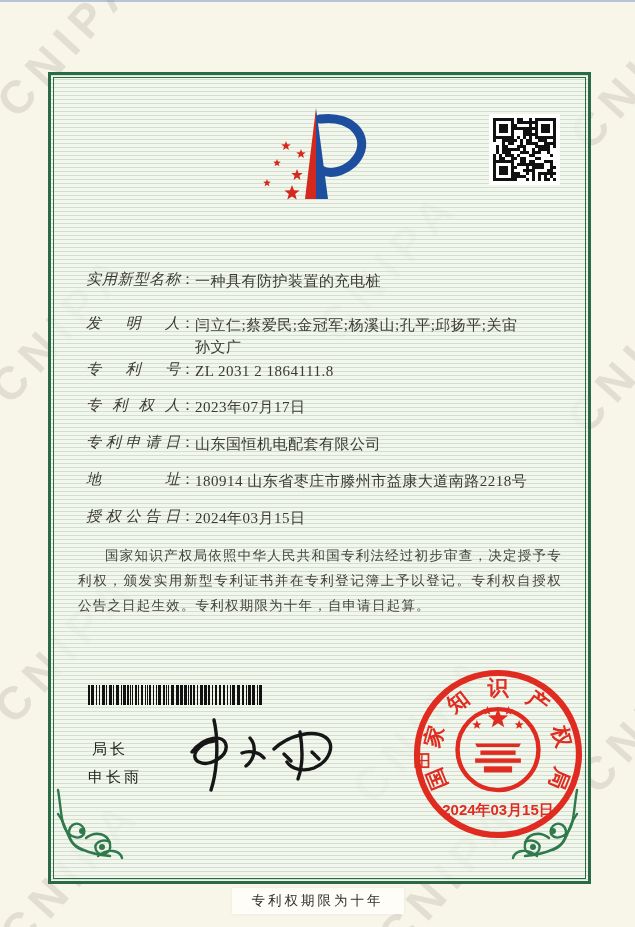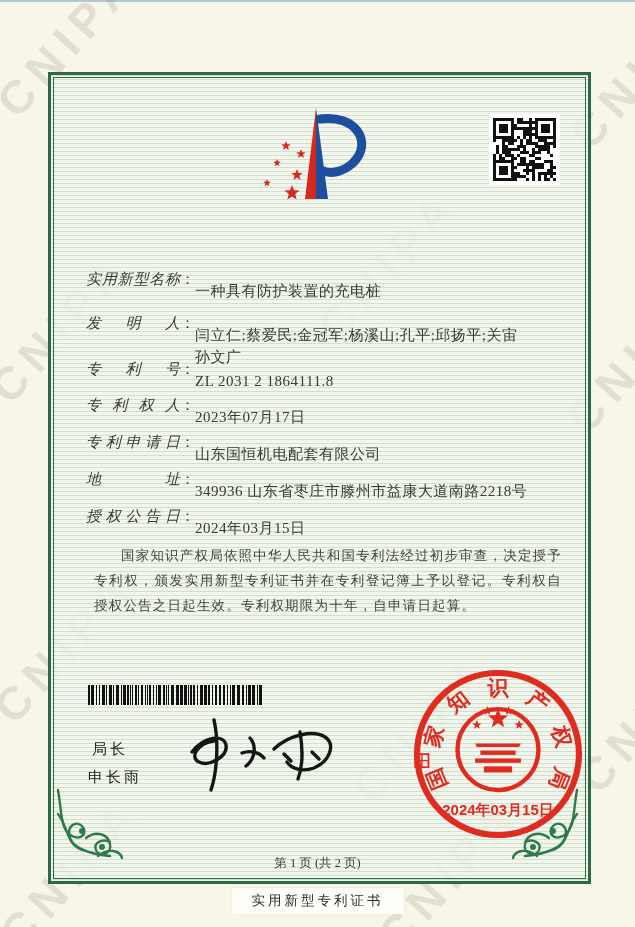--- a/index.html
+++ b/index.html
@@ -26,25 +26,25 @@
   .cert-no{left:88px;top:102px;font-size:15px;color:#45443e;letter-spacing:1px;}
   .title{left:0;right:0;top:212px;text-align:center;font-size:31px;font-weight:bold;
          color:#1b1b18;letter-spacing:6px;}
 
   .row{left:86px;font-size:15px;color:#3b3a33;}
   .flabel{display:inline-block;width:94px;text-align:justify;text-align-last:justify;
           vertical-align:top;font-style:italic;}
   .flabel.narrow{width:80px;}
   .colon{vertical-align:top;}
   .fvalue{display:inline-block;vertical-align:top;white-space:pre-line;line-height:22px;
-          letter-spacing:0.5px;margin-top:10px;}
+          letter-spacing:0.5px;}
 
   .paras{left:78px;top:543px;width:484px;font-size:13.5px;line-height:25px;
          color:#45443c;text-align:justify;letter-spacing:1.2px;}
-  .paras p{margin:0 0 6px 16px;text-indent:2em;}
+  .paras p{margin:0 0 6px 0;text-indent:2em;}
 
   .official{font-family:"Liberation Sans","DejaVu Sans",sans-serif;font-size:15px;
             color:#21211d;letter-spacing:3px;}
   .page-ind{left:0;right:0;top:855px;text-align:center;font-size:12.5px;color:#3c3b35;}
   .note-wrap{left:0;right:0;top:888px;text-align:center;}
   .note{display:inline-block;background:#fefdf7;padding:4px 20px;font-size:13.5px;
         color:#33322c;letter-spacing:3px;box-shadow:0 0 4px rgba(0,0,0,0.05);}
 
   .qr-wrap{left:489px;top:114px;background:#fff;padding:4px;line-height:0;}
   svg{display:block;}
@@ -384,21 +384,21 @@
   <div class="z row" style="top:360px">
     <span class="flabel">专利号</span><span class="colon">：</span><span class="fvalue">ZL 2031 2 1864111.8</span>
   </div>
   <div class="z row" style="top:396px">
     <span class="flabel">专利权人</span><span class="colon">：</span><span class="fvalue">2023年07月17日</span>
   </div>
   <div class="z row" style="top:433px">
     <span class="flabel">专利申请日</span><span class="colon">：</span><span class="fvalue">山东国恒机电配套有限公司</span>
   </div>
   <div class="z row" style="top:470px">
-    <span class="flabel">地址</span><span class="colon">：</span><span class="fvalue">349936 山东省枣庄市滕州市益康大道南路2218号</span>
+    <span class="flabel">地址</span><span class="colon">：</span><span class="fvalue">180914 山东省枣庄市滕州市益康大道南路2218号</span>
   </div>
   <div class="z row" style="top:507px">
     <span class="flabel">授权公告日</span><span class="colon">：</span><span class="fvalue">2024年03月15日</span>
   </div>
 
   <div class="z paras">
     <p>国家知识产权局依照中华人民共和国专利法经过初步审查，决定授予专利权，颁发实用新型专利证书并在专利登记簿上予以登记。专利权自授权公告之日起生效。专利权期限为十年，自申请日起算。</p>
   </div>
 
   <svg class="z" id="barcode" style="left:88px;top:685px" width="174" height="20" viewBox="0 0 174 20">
@@ -496,17 +496,16 @@
         <text x="35.38494941229911" y="82.28291114350743" text-anchor="middle" transform="rotate(-74.66666666666666 35.38494941229911 82.28291114350743)">家</text>
         <text x="59.367777278279505" y="46.72690663484519" text-anchor="middle" transform="rotate(-37.33333333333333 59.367777278279505 46.72690663484519)">知</text>
         <text x="100" y="33" text-anchor="middle" transform="rotate(0 100 33)">识</text>
         <text x="140.6322227217205" y="46.72690663484521" text-anchor="middle" transform="rotate(37.33333333333334 140.6322227217205 46.72690663484521)">产</text>
         <text x="164.61505058770092" y="82.28291114350748" text-anchor="middle" transform="rotate(74.66666666666669 164.61505058770092 82.28291114350748)">权</text>
         <text x="162.12131825597476" y="125.09864175886611" text-anchor="middle" transform="rotate(112 162.12131825597476 125.09864175886611)">局</text>
       </g>
     <text x="100" y="169" text-anchor="middle" font-size="17" font-weight="bold" fill="#e02b20" font-family="'Liberation Sans','DejaVu Sans',sans-serif" id="seal-date">2024年03月15日</text>
   </svg>
 
-  <div class="z page-ind">第 1 页 (共 2 页)</div>
   <div class="z note-wrap">
-    <span class="note">实用新型专利证书</span>
+    <span class="note">专利权期限为十年</span>
   </div>
 </div>
 
 </body></html>

